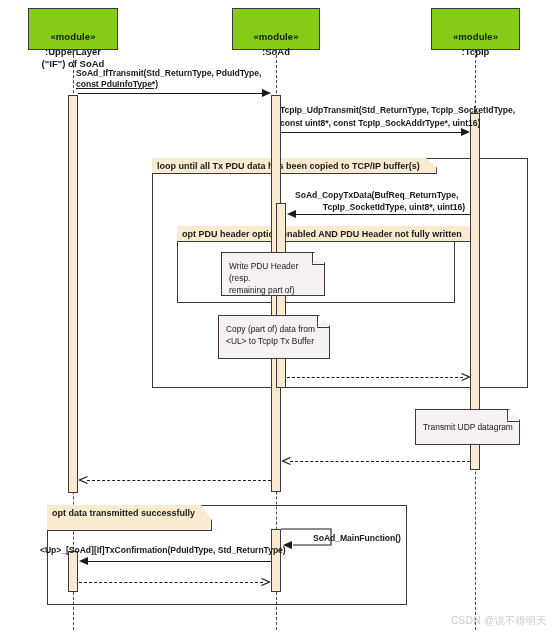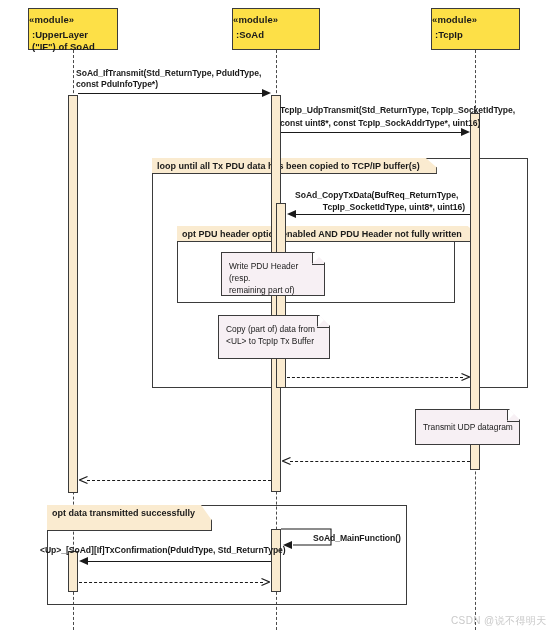--- a/index.html
+++ b/index.html
@@ -16,23 +16,24 @@
     width: 557px;
     height: 633px;
     background: #ffffff;
     overflow: hidden;
   }
 
   
   .participant {
     position: absolute;
     box-sizing: border-box;
-    background: #fde047;
-    border: 1px solid #3b3b3b;
-    padding-top: 5px;
+    background: #84cc16;
+    border: 1px solid #3b3b3b;
+    text-align: center;
+    padding-top: 22px;
     line-height: 1.25;
   }
   .stereotype {
     display: block;
     font-size: 9.5px;
     font-weight: bold;
     color: #1a1a1a;
     letter-spacing: 0.1px;
   }
   .pname {
@@ -205,21 +206,21 @@
 
   <div class="activation" style="left:276px; top:203px; height:185px;"></div>
 
   <div class="activation" style="left:470px; top:113px; height:357px;"></div>
 
   <div class="activation" style="left:271px; top:529px; height:63px;"></div>
 
   <div class="activation" style="left:68px; top:551px; height:41px;"></div>
 
   <div class="msg-label" style="left:76px; top:68px;">SoAd_IfTransmit(Std_ReturnType, PduIdType,</div>
-  <div class="msg-label" style="left:76px; top:79px;">const PduInfoType*)</div>
+  <div class="msg-label" style="left:76px; top:79px;text-decoration:underline;">const PduInfoType*)</div>
   <div class="msg-line" style="left:78px; top:93px; width:186px;"></div>
   <div class="arrowhead arrow-right-solid" style="left:262px; top:89px;"></div>
 
   <div class="msg-label" style="left:280px; top:105px;">TcpIp_UdpTransmit(Std_ReturnType, TcpIp_SocketIdType,</div>
   <div class="msg-label" style="left:280px; top:118px;">const uint8*, const TcpIp_SockAddrType*, uint16)</div>
   <div class="msg-line" style="left:281px; top:132px; width:182px;"></div>
   <div class="arrowhead arrow-right-solid" style="left:461px; top:128px;"></div>
 
   <div class="msg-label right" style="left:295px; top:190px; width:160px;">SoAd_CopyTxData(BufReq_ReturnType,</div>
   <div class="msg-label right" style="left:305px; top:202px; width:160px;">TcpIp_SocketIdType, uint8*, uint16)</div>

